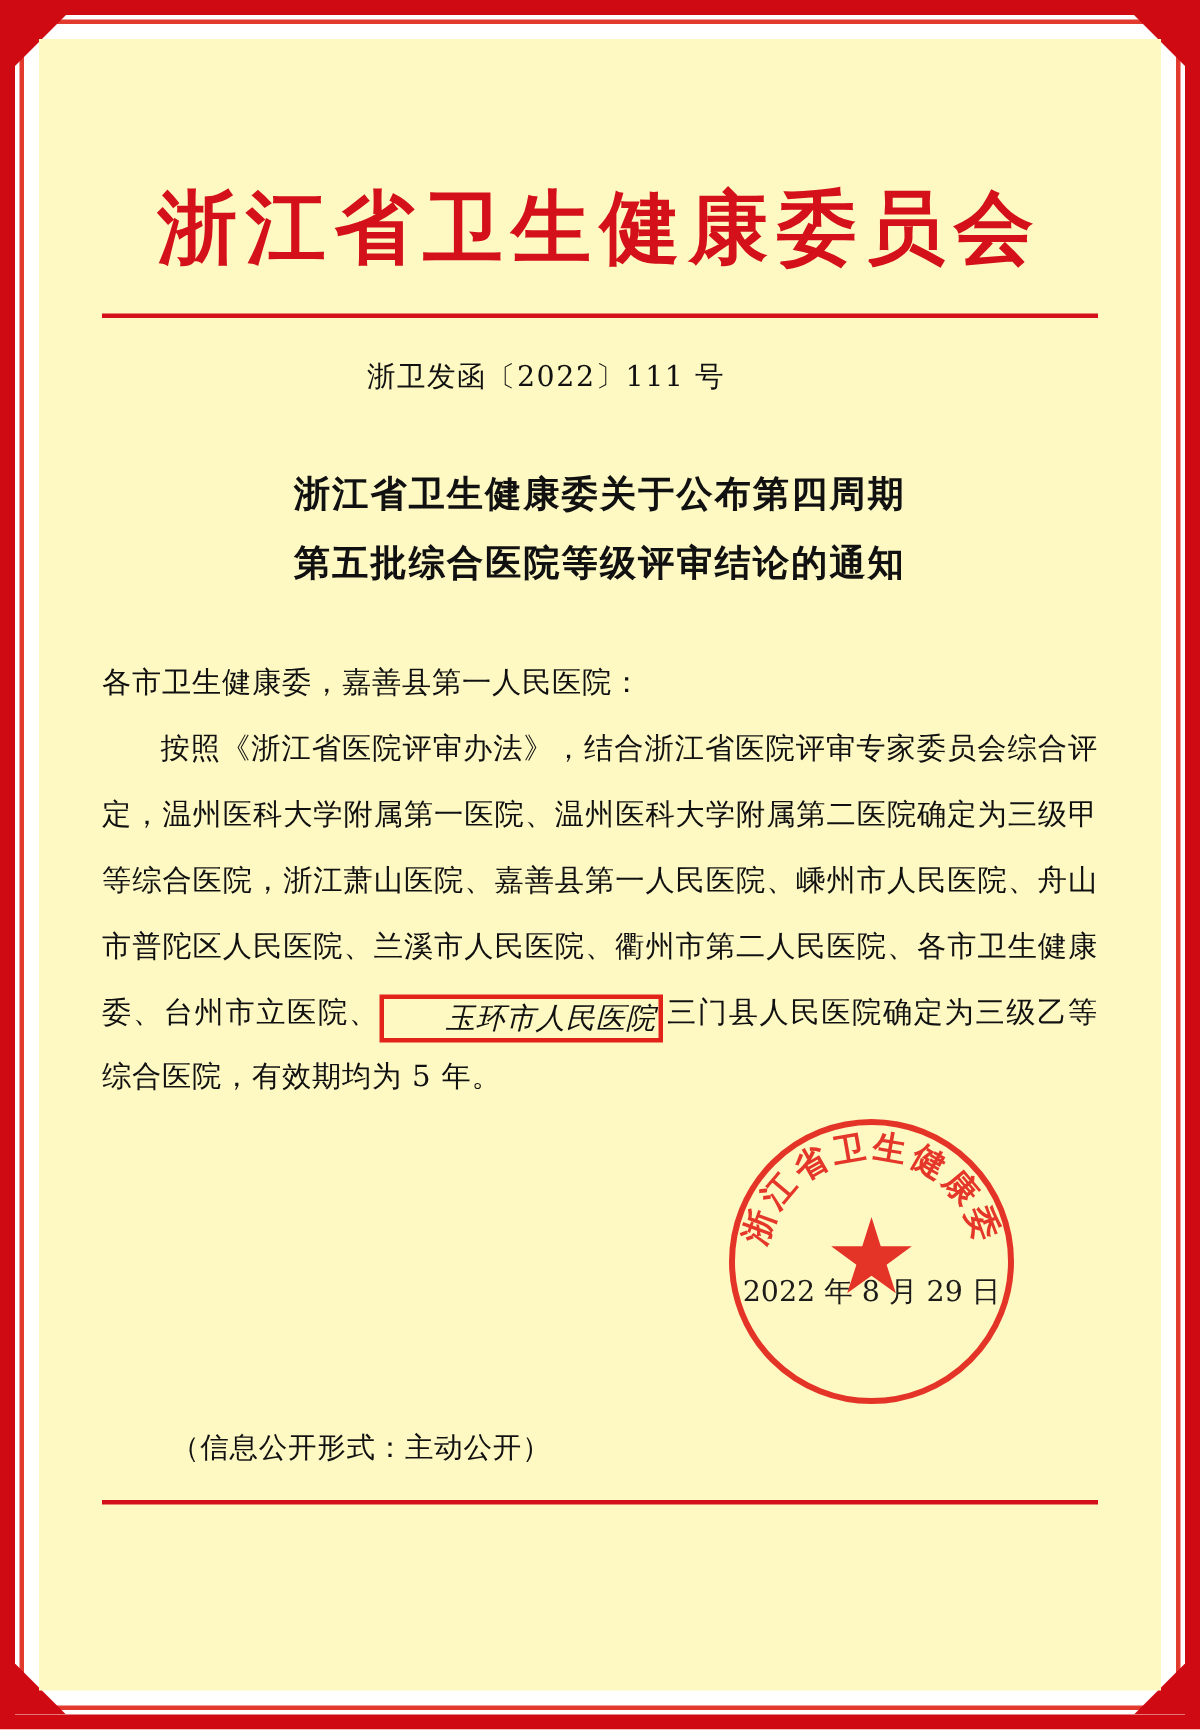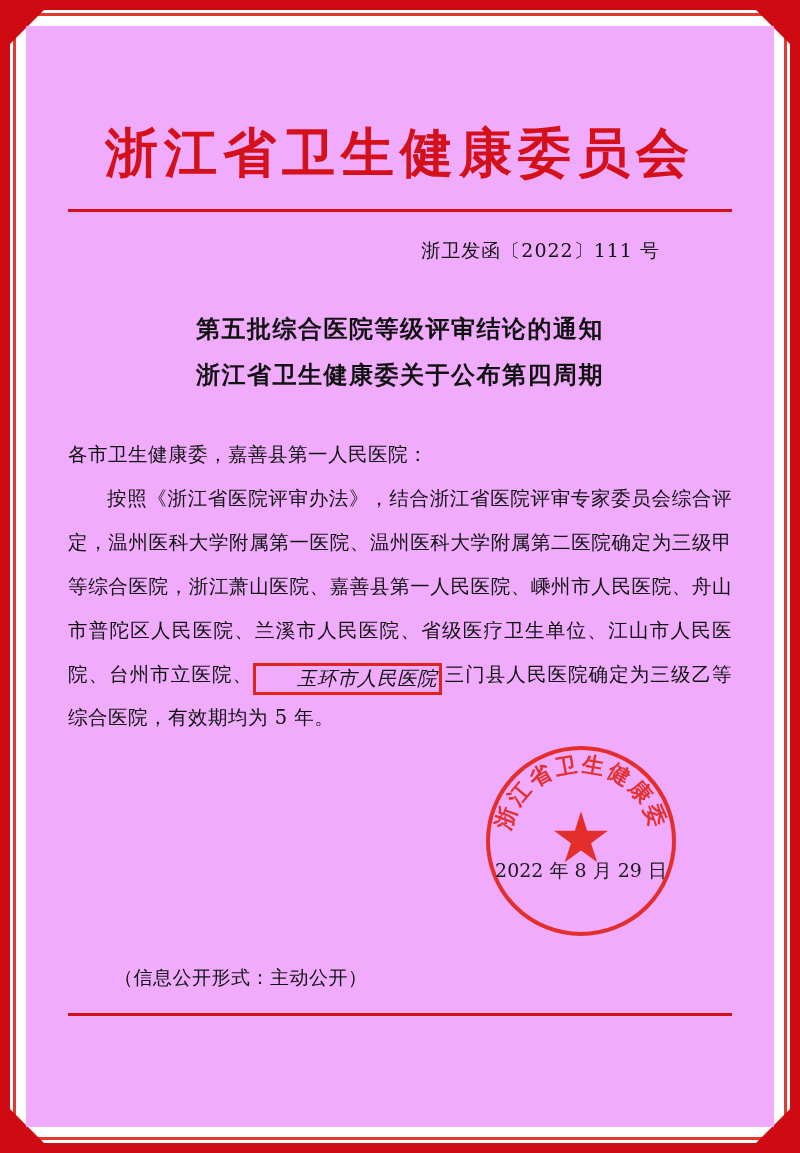--- a/index.html
+++ b/index.html
@@ -45,21 +45,21 @@
   .corner.bl { bottom: 10px; left: 10px; clip-path: polygon(0 0,0 100%,100% 100%); }
   .corner.br { bottom: 10px; right: 10px; clip-path: polygon(100% 0,100% 100%,0 100%); }
 
   
   .page {
     position: absolute;
     top: 26px;
     left: 26px;
     right: 26px;
     bottom: 26px;
-    background: #f0abfc;
+    background: #fef9c3;
     overflow: hidden;
   }
 
   .content {
     position: absolute;
     left: 42px;
     right: 42px;
     top: 0;
     bottom: 0;
   }
@@ -81,21 +81,21 @@
   .masthead-rule {
     margin: 26px auto 0 auto;
     height: 3px;
     background: #d4111a;
     width: 100%;
   }
 
   
   .doc-number-row {
     margin-top: 26px;
-    text-align: right;
+    text-align: center;
     padding-right: 72px;
   }
   .doc-number {
     font-size: 19px;
     color: #111;
     letter-spacing: 1px;
   }
 
   
   .doc-title {
@@ -174,31 +174,31 @@
     fill: #e2231a;
     font-family: "DejaVu Serif", "Liberation Serif", serif;
     font-size: 22px;
     font-weight: bold;
     letter-spacing: 3px;
     opacity: 0.9;
   }
   .seal-date {
     position: absolute;
     left: 50%;
-    top: 112px;
+    top: 102px;
     transform: translateX(-50%);
     white-space: nowrap;
     font-size: 19px;
     color: #111;
     opacity: 0.95;
   }
 
   
   .footer-note {
-    margin-top: 19px;
+    margin-top: 6px;
     padding-left: 46px;
     font-size: 19px;
     color: #111;
     letter-spacing: 0.5px;
   }
   .footer-rule {
     margin-top: 22px;
     height: 3px;
     background: #d4111a;
     width: 100%;
@@ -222,27 +222,27 @@
       <div class="masthead">
         <div class="masthead-title">浙江省卫生健康委员会</div>
         <div class="masthead-rule"></div>
       </div>
 
       <div class="doc-number-row">
         <span class="doc-number">浙卫发函〔2022〕111 号</span>
       </div>
 
       <div class="doc-title">
+        <span class="line">浙江省卫生健康委关于公布第四周期</span>
         <span class="line">第五批综合医院等级评审结论的通知</span>
-        <span class="line">浙江省卫生健康委关于公布第四周期</span>
       </div>
 
       <div class="body-block">
         <p class="salutation">各市卫生健康委，嘉善县第一人民医院：</p>
-        <p class="para"><span>按照《浙江省医院评审办法》，结合浙江省医院评审专家委员会综合评定，温州医科大学附属第一医院、温州医科大学附属第二医院确定为三级甲等综合医院，浙江萧山医院、嘉善县第一人民医院、嵊州市人民医院、舟山市普陀区人民医院、兰溪市人民医院、省级医疗卫生单位、江山市人民医院、台州市立医院、</span><span class="highlight-box">玉环市人民医院</span><span>三门县人民医院确定为三级乙等综合医院，有效期均为 5 年。</span></p>
+        <p class="para"><span>按照《浙江省医院评审办法》，结合浙江省医院评审专家委员会综合评定，温州医科大学附属第一医院、温州医科大学附属第二医院确定为三级甲等综合医院，浙江萧山医院、嘉善县第一人民医院、嵊州市人民医院、舟山市普陀区人民医院、兰溪市人民医院、衢州市第二人民医院、各市卫生健康委、台州市立医院、</span><span class="highlight-box">玉环市人民医院</span><span>三门县人民医院确定为三级乙等综合医院，有效期均为 5 年。</span></p>
       </div>
 
       <div class="seal-area">
         <div class="seal">
           <div class="seal-ring"></div>
           <svg class="seal-arc" viewBox="0 0 190 190">
             <defs>
               <path id="arcpath" d="M 24 110 A 72 72 0 1 1 166 110"></path>
             </defs>
             <text>

